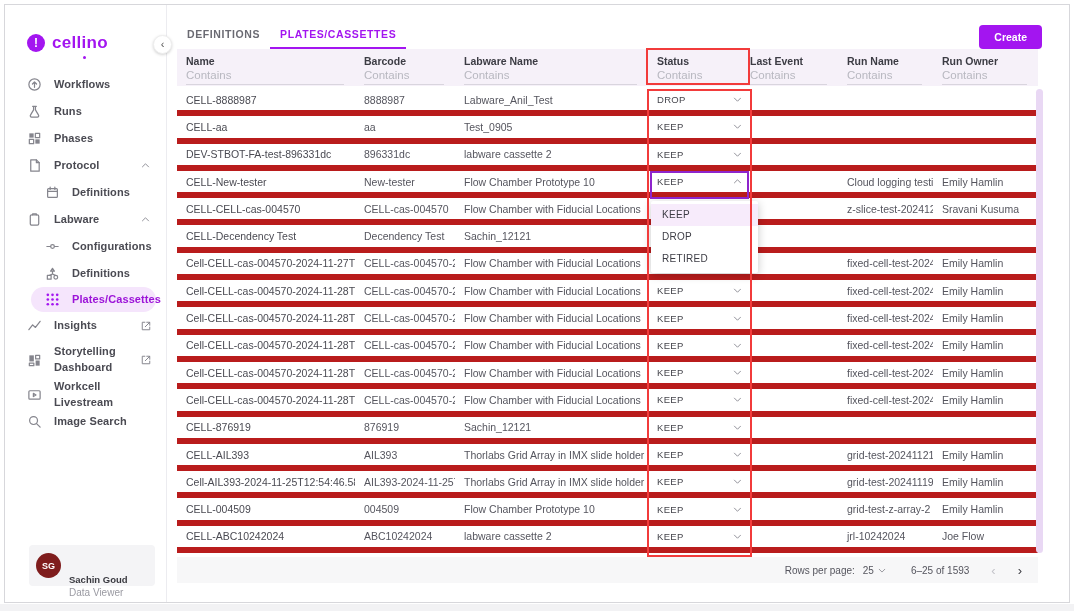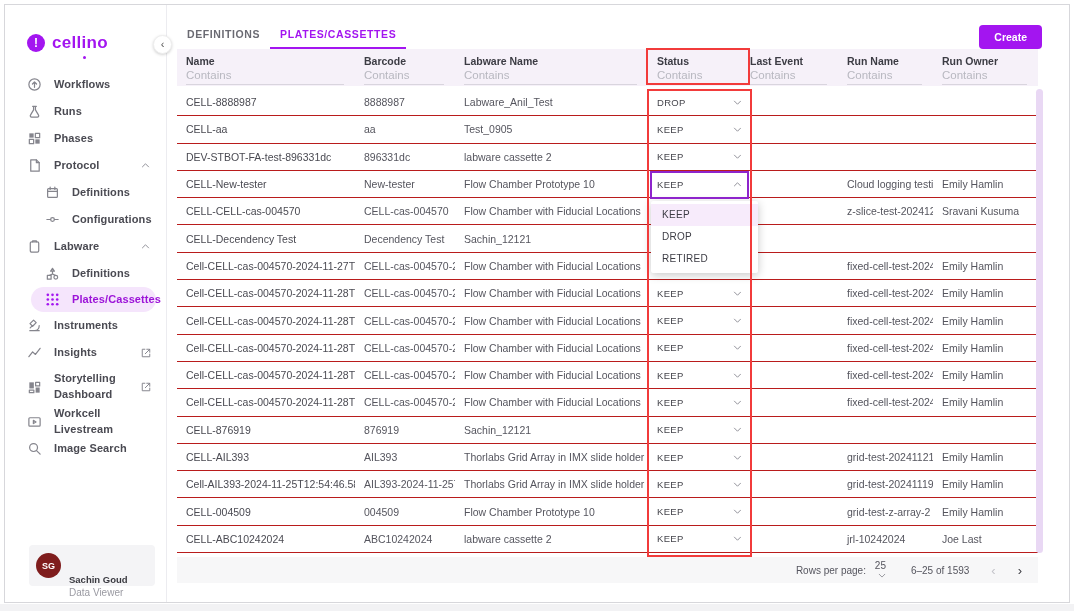--- a/index.html
+++ b/index.html
@@ -38,32 +38,32 @@
   .tab.active::after { content:""; position:absolute; left:0; right:0; bottom:0; height:2px; background:#a315f0; }
   .create-btn { position:absolute; right:27px; top:20px; background:#a315f0; color:#fff; border:none; border-radius:4px; font-size:10.5px; font-weight:bold; padding:6px 15px; cursor:pointer; font-family:Liberation Sans, sans-serif; }
 
   .grid-cols { display:grid; grid-template-columns:178px 100px 193px 93px 97px 95px 1fr; }
   .thead { position:absolute; left:10px; top:44px; width:861px; height:37px; background:#f6f1f9; }
   .th { padding:6px 9px 0 9px; overflow:hidden; }
   .th .th-label { font-size:10.5px; font-weight:bold; color:#3c3c44; }
   .th .th-filter { margin-top:2px; font-size:11.5px; color:#b8b8c0; border-bottom:1px solid #d9d5de; padding-bottom:3px; width:calc(100% - 2px); }
 
   .tbody { position:absolute; left:10px; top:84px; width:861px; }
-  .trow { height:27.3px; border-bottom:1px solid #b91c1c; align-items:center; background:#fff; }
+  .trow { height:27.3px; border-bottom:6px solid #b91c1c; align-items:center; background:#fff; }
   .td { padding:0 9px; font-size:10.5px; color:#55555e; white-space:nowrap; overflow:hidden; }
   .td.name-cell { color:#4a4a52; }
   .status-select { display:flex; align-items:center; justify-content:space-between; width:86px; cursor:pointer; }
   .status-select .val { font-size:9.5px; color:#45454c; letter-spacing:0.3px; }
   .status-select .caret { width:11px; height:11px; display:flex; align-items:center; justify-content:center; }
 
   .scrollbar { position:absolute; left:869px; top:84px; width:7px; height:464px; background:#e9d8f4; border-radius:4px; }
 
   .pagination { position:absolute; left:10px; top:552px; width:861px; height:26px; background:#f7f7f8; display:flex; align-items:center; justify-content:flex-end; padding-right:16px; font-size:10px; color:#55555e; }
   .pagination .rpp-label { margin-right:8px; }
-  .rpp-select { display:flex; align-items:center; cursor:pointer;flex-direction:column; }
+  .rpp-select { display:flex; align-items:center; cursor:pointer; }
   .rpp-select .caret { margin-left:3px; width:10px; height:10px; display:flex; align-items:center; }
   .range { margin-left:24px; }
   .page-btn { margin-left:22px; font-size:13px; color:#3a3a40; cursor:pointer; background:none; border:none; line-height:1; font-family:"Liberation Sans", sans-serif; }
   .page-btn.disabled { color:#c3c3c9; cursor:default; }
 
   
   .status-menu { position:absolute; left:484px; top:196px; width:107px; background:#fff; box-shadow:0 2px 10px rgba(0,0,0,0.22); border-radius:2px; padding:3px 0; z-index:5; }
   .status-menu .option { height:22px; line-height:22px; padding-left:11px; font-size:10px; color:#3c3c44; letter-spacing:0.3px; cursor:pointer; }
   .status-menu .option.selected { background:#f7ebfb; }
 
@@ -129,42 +129,42 @@
         </div>
         <div class="side-item child">
           <span class="ic">
             <svg width="15" height="15" viewBox="0 0 16 16" fill="none" stroke="#85858d" stroke-width="1.3" stroke-linecap="round" stroke-linejoin="round">
               <rect x="2.8" y="3.8" width="10.4" height="9.4" rx="1"></rect>
               <path d="M2.8 6.8h10.4M5.5 2.2v2.6M10.5 2.2v2.6"></path>
             </svg>
           </span>
           <span class="lbl">Definitions</span>
         </div>
-        <div class="side-item child">
-          <span class="ic">
-            <svg width="15" height="15" viewBox="0 0 16 16" fill="none" stroke="#85858d" stroke-width="1.3" stroke-linecap="round" stroke-linejoin="round">
-              <path d="M2 8h4M10 8h4"></path>
-              <circle cx="8" cy="8" r="2"></circle>
-            </svg>
-          </span>
-          <span class="lbl">Configurations</span>
-        </div>
         <div class="side-item">
           <span class="ic">
             <svg width="15" height="15" viewBox="0 0 16 16" fill="none" stroke="#85858d" stroke-width="1.3" stroke-linecap="round" stroke-linejoin="round">
               <rect x="3.5" y="3" width="9" height="11" rx="1.5"></rect>
               <path d="M6 3V2h4v1"></path>
             </svg>
           </span>
           <span class="lbl">Labware</span>
           <span class="right-ic">
             <svg width="11" height="11" viewBox="0 0 16 16" fill="none" stroke="#85858d" stroke-width="1.3" stroke-linecap="round" stroke-linejoin="round">
               <path d="M3.5 10l4.5-4.5L12.5 10"></path>
             </svg>
           </span>
+        </div>
+        <div class="side-item child">
+          <span class="ic">
+            <svg width="15" height="15" viewBox="0 0 16 16" fill="none" stroke="#85858d" stroke-width="1.3" stroke-linecap="round" stroke-linejoin="round">
+              <path d="M2 8h4M10 8h4"></path>
+              <circle cx="8" cy="8" r="2"></circle>
+            </svg>
+          </span>
+          <span class="lbl">Configurations</span>
         </div>
         <div class="side-item child">
           <span class="ic">
             <svg width="15" height="15" viewBox="0 0 16 16" fill="none" stroke="#85858d" stroke-width="1.3" stroke-linecap="round" stroke-linejoin="round">
               <path d="M8 2.5l2 3H6z"></path>
               <rect x="2.5" y="10" width="4" height="4"></rect>
               <circle cx="11.5" cy="12" r="2"></circle>
               <path d="M8 5.5v3M5 10l3-1.5 3 1.5"></path>
             </svg>
           </span>
@@ -182,29 +182,20 @@
               <circle cx="3" cy="13" r="1.4"></circle>
               <circle cx="8" cy="13" r="1.4"></circle>
               <circle cx="13" cy="13" r="1.4"></circle>
             </svg>
           </span>
           <span class="lbl">Plates/Cassettes</span>
         </div>
         <div class="side-item">
           <span class="ic">
             <svg width="15" height="15" viewBox="0 0 16 16" fill="none" stroke="#85858d" stroke-width="1.3" stroke-linecap="round" stroke-linejoin="round">
-              <path d="M7 2.2l2.8 2.8L6 8.8 3.2 6z"></path>
-              <path d="M5 9l-1.6 1.6M3 13.5h10M8.3 13.5A5.2 5.2 0 0013 8.2"></path>
-            </svg>
-          </span>
-          <span class="lbl">Instruments</span>
-        </div>
-        <div class="side-item">
-          <span class="ic">
-            <svg width="15" height="15" viewBox="0 0 16 16" fill="none" stroke="#85858d" stroke-width="1.3" stroke-linecap="round" stroke-linejoin="round">
               <path d="M2 12.5l4-5.2 3 2.8 5-6.6"></path>
             </svg>
           </span>
           <span class="lbl">Insights</span>
           <span class="right-ic">
             <svg width="12" height="12" viewBox="0 0 16 16" fill="none" stroke="#85858d" stroke-width="1.3" stroke-linecap="round" stroke-linejoin="round">
               <path d="M6.5 3H3v10h10V9.5"></path>
               <path d="M9 3h4v4M13 3l-6 6"></path>
             </svg>
           </span>
@@ -591,21 +582,21 @@
               <span class="val">KEEP</span>
               <span class="caret">
                 <svg width="11" height="11" viewBox="0 0 16 16" fill="none" stroke="#85858d" stroke-width="1.3" stroke-linecap="round" stroke-linejoin="round">
                   <path d="M3.5 6l4.5 4.5L12.5 6"></path>
                 </svg>
               </span>
             </div>
           </div>
           <div class="td"></div>
           <div class="td">jrl-10242024</div>
-          <div class="td">Joe Last</div>
+          <div class="td">Joe Flow</div>
         </div>
       </div>
     <div class="scrollbar"></div>
 
     <div class="status-menu" id="status-menu">
         <div class="option selected">KEEP</div>
         <div class="option">DROP</div>
         <div class="option">RETIRED</div>
       </div>
 

